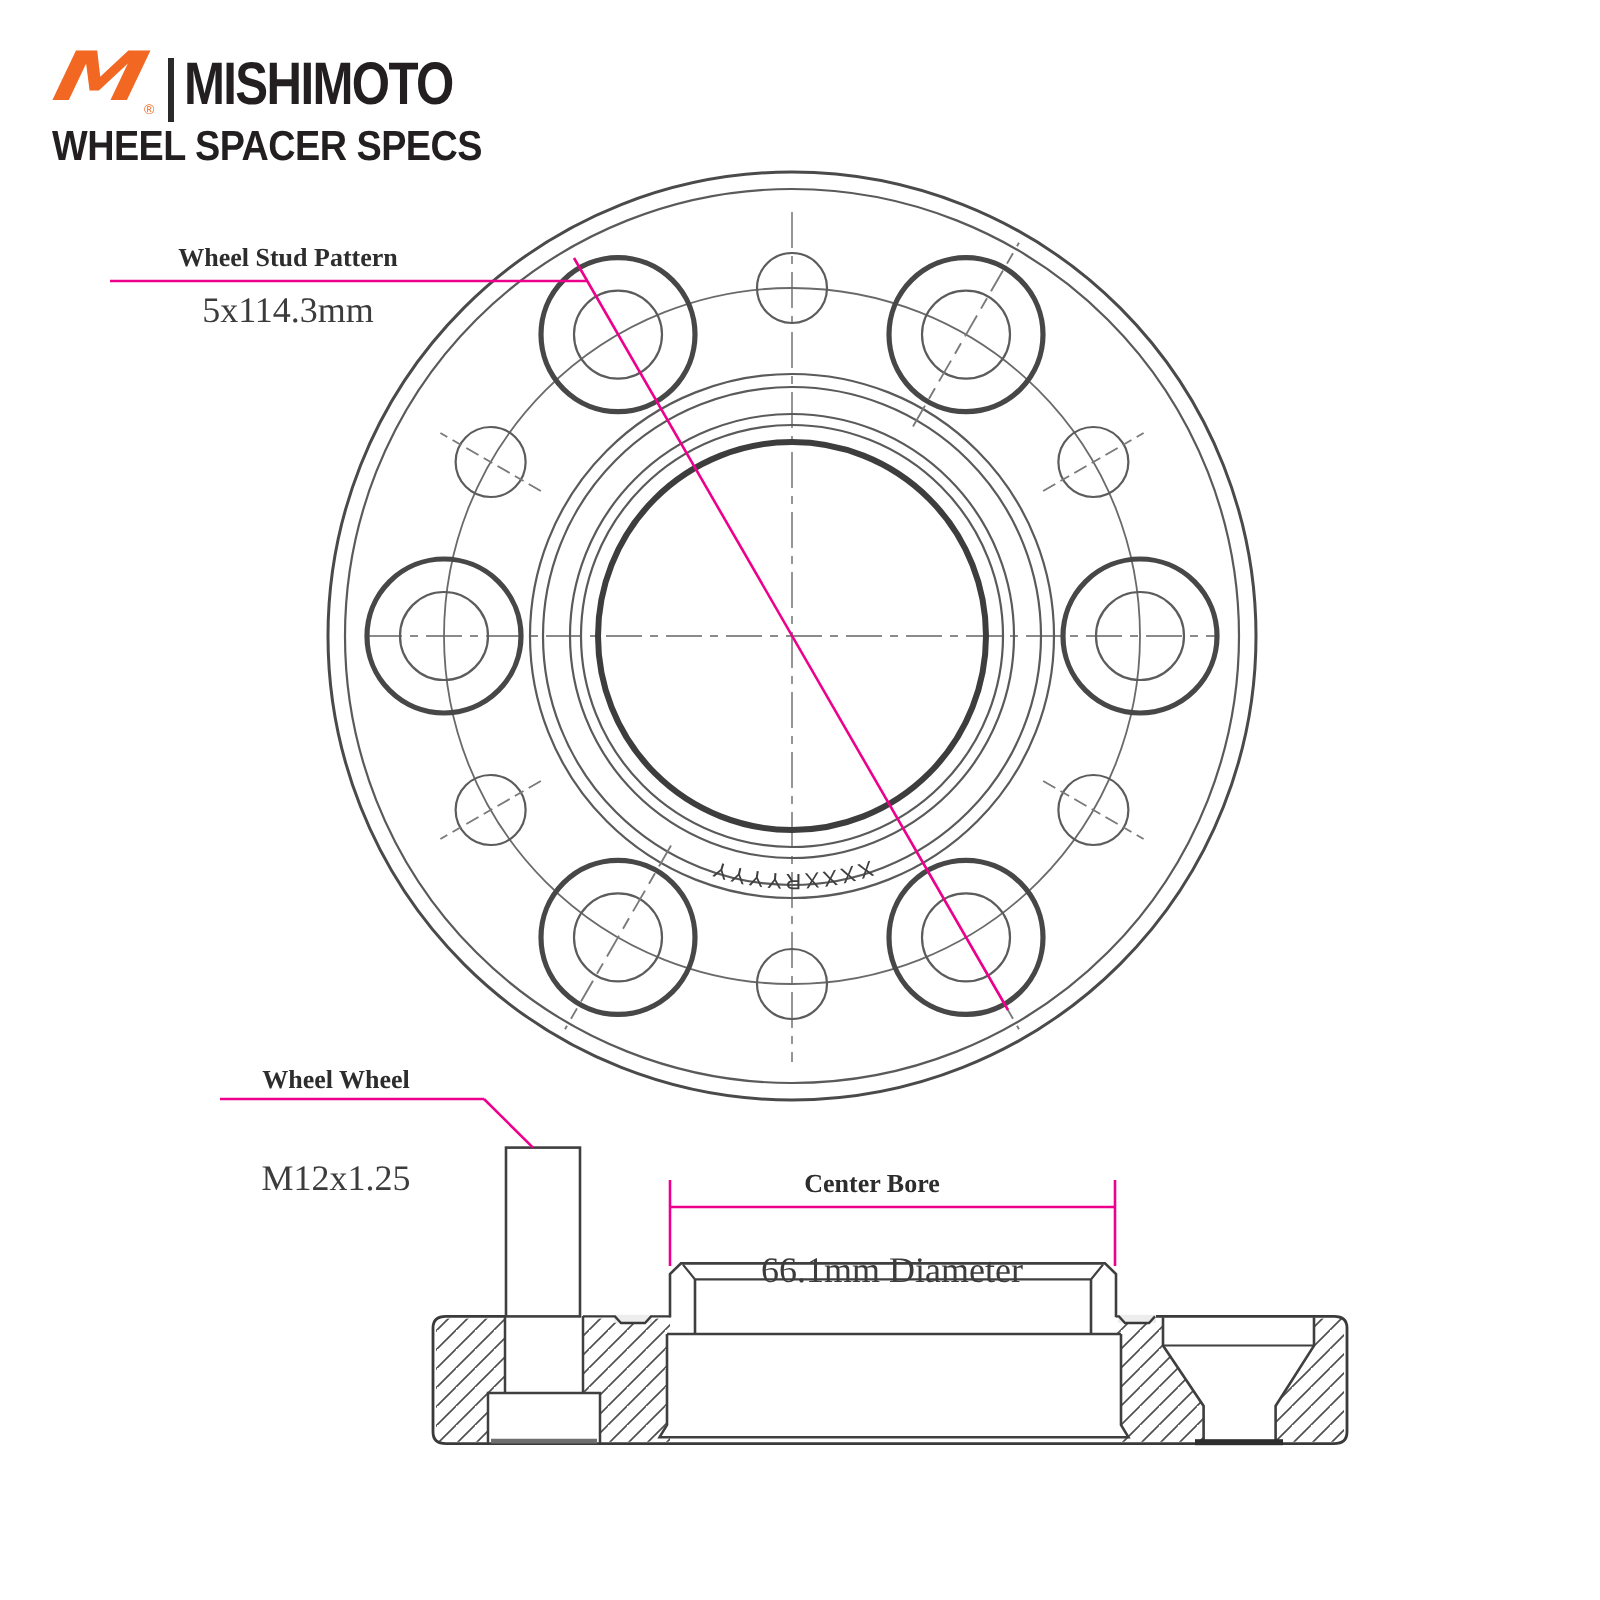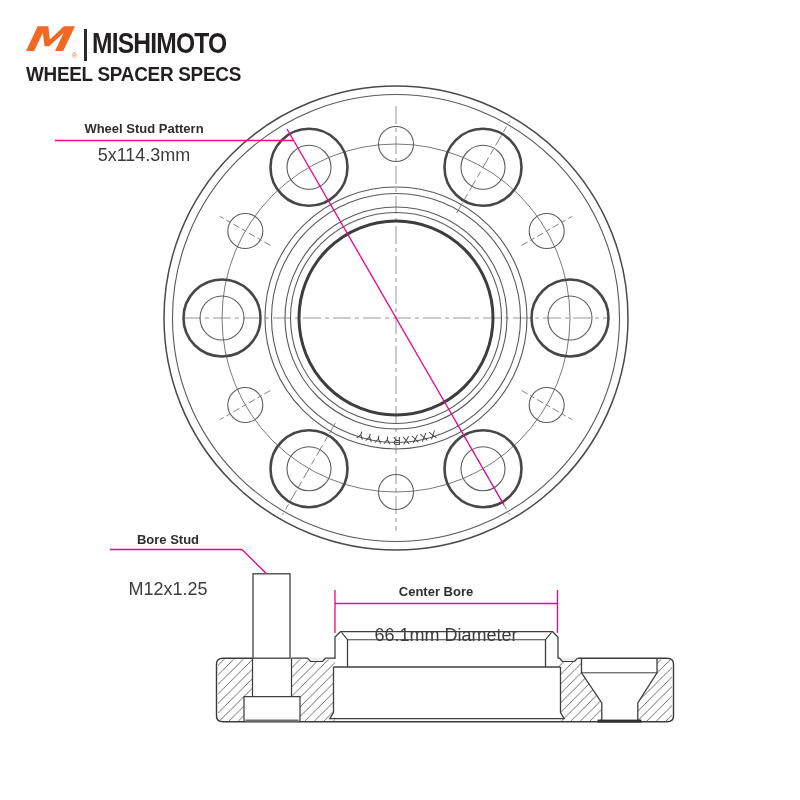--- a/index.html
+++ b/index.html
@@ -10,21 +10,21 @@
   .logo-m{left:24px;top:22px;font-family:"DejaVu Sans",sans-serif;
           font-style:italic;font-weight:bold;font-size:34px;color:#F26822;
           transform:skewX(-12deg) scaleX(1.35);transform-origin:left bottom;line-height:1;}
   .logo-reg{left:72px;top:52px;font-size:7px;color:#F26822;}
   .logo-divider{left:84px;top:29px;width:2.5px;height:32px;background:#2a2a2a;}
   .brand{left:92px;top:28px;font-size:30px;font-weight:bold;letter-spacing:-1px;
          color:#231f20;transform:scaleX(0.82);transform-origin:left top;line-height:1;}
   .subtitle{left:26px;top:63px;font-size:21px;font-weight:bold;letter-spacing:-0.3px;
             color:#231f20;transform:scaleX(0.9);transform-origin:left top;line-height:1;}
   
-  .lbl{white-space:nowrap;transform:translateX(-50%);text-align:left;}
+  .lbl{white-space:nowrap;transform:translateX(-50%);text-align:left;font-family:Liberation Serif, serif;}
   .lbl-title{font-size:13px;font-weight:bold;color:#2d2d2d;}
   .lbl-value{font-size:18px;color:#3c3c3c;}
   svg{position:absolute;left:0;top:0;}
   svg text{font-family:"Liberation Sans",sans-serif;}
 </style>
 </head>
 <body>
 
 <svg width="800" height="800" viewBox="0 0 800 800">
   <defs>
@@ -155,17 +155,17 @@
 
 <div class="abs logo-m">M</div>
 <div class="abs logo-reg">®</div>
 <div class="abs logo-divider"></div>
 <div class="abs brand">MISHIMOTO</div>
 <div class="abs subtitle">WHEEL SPACER SPECS</div>
 
 <div class="abs lbl lbl-title" style="left:144px;top:121px;">Wheel Stud Pattern</div>
 <div class="abs lbl lbl-value" style="left:144px;top:145px;">5x114.3mm</div>
 
-<div class="abs lbl lbl-title" style="left:168px;top:532px;">Bore Stud</div>
+<div class="abs lbl lbl-title" style="left:168px;top:532px;">Wheel Wheel</div>
 <div class="abs lbl lbl-value" style="left:168px;top:579px;">M12x1.25</div>
 
 <div class="abs lbl lbl-title" style="left:436px;top:584px;">Center Bore</div>
 <div class="abs lbl lbl-value" style="left:446px;top:625px;">66.1mm Diameter</div>
 
 </body></html>

